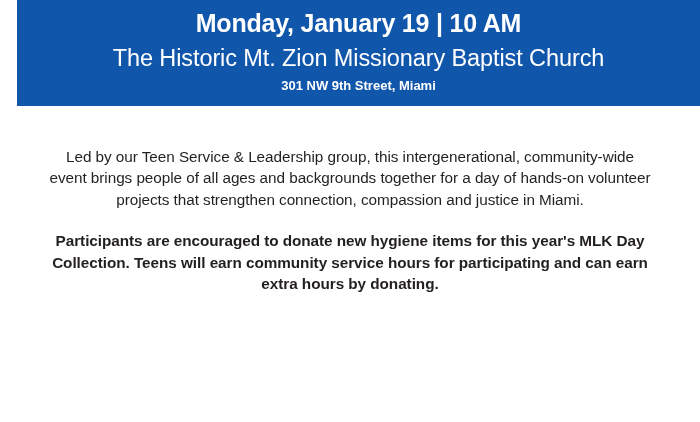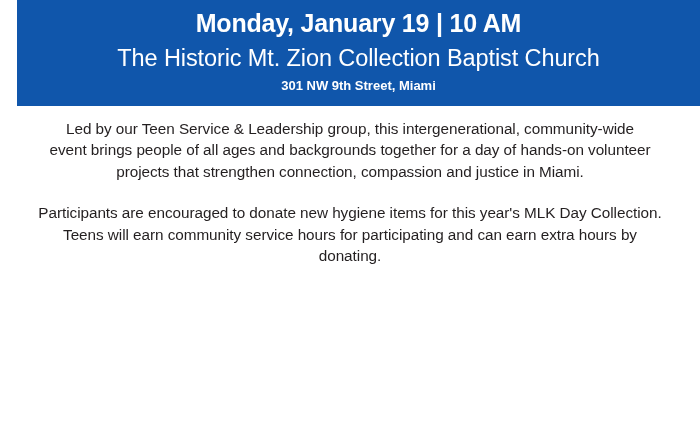--- a/index.html
+++ b/index.html
@@ -43,46 +43,47 @@
     letter-spacing: -0.1px;
   }
   .banner-address {
     font-size: 13px;
     font-weight: bold;
     line-height: 1.2;
     margin-top: 6px;
   }
   .body-copy {
     flex: 1;
-    padding: 12px 22px 0 22px;
+    padding: 40px 22px 0 22px;
     box-sizing: border-box;
     text-align: center;
   }
   .body-copy p {
     margin: 0 0 19px 0;
     font-size: 15.3px;
     line-height: 1.42;
     color: #231f20;
     letter-spacing: -0.05px;
   }
   .body-copy p:last-child {
     margin-bottom: 8px;
+    font-weight: bold;
   }
   .para-1 { padding: 0 24px; }
   .para-2 { padding: 0 12px; }
   .para-3 { padding: 0 14px; }
 </style>
 </head>
 <body>
 
 <div class="page">
 
   <div class="banner">
     <div class="banner-date">Monday, January 19 | 10 AM</div>
-    <div class="banner-venue">The Historic Mt. Zion Collection Baptist Church</div>
+    <div class="banner-venue">The Historic Mt. Zion Missionary Baptist Church</div>
     <div class="banner-address">301 NW 9th Street, Miami</div>
   </div>
 
   <div class="body-copy">
     <p class="para-1">Led by our Teen Service &amp; Leadership group, this intergenerational, community-wide event brings people of all ages and backgrounds together for a day of hands-on volunteer projects that strengthen connection, compassion and justice in Miami.</p>
     <p class="para-3">Participants are encouraged to donate new hygiene items for this year's MLK Day Collection. Teens will earn community service hours for participating and can earn extra hours by donating.</p>
   </div>
 
 </div>
 

